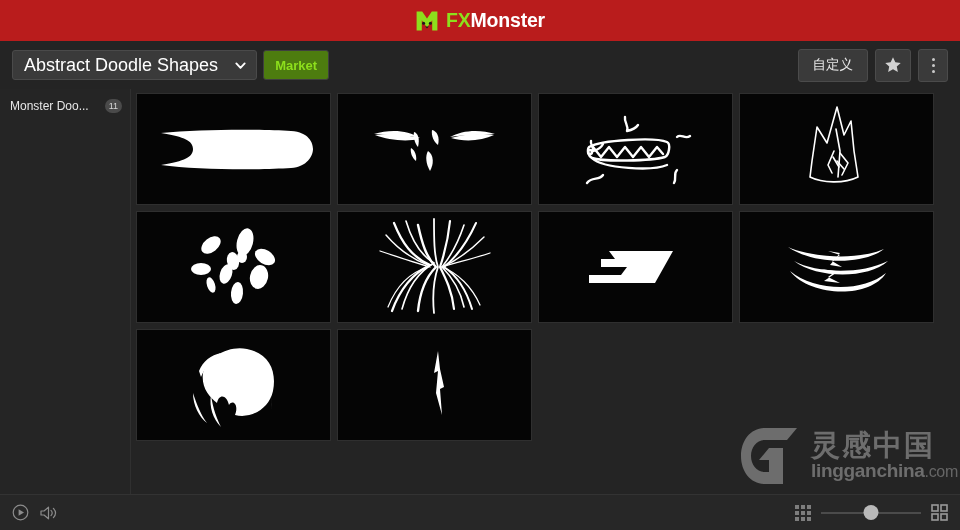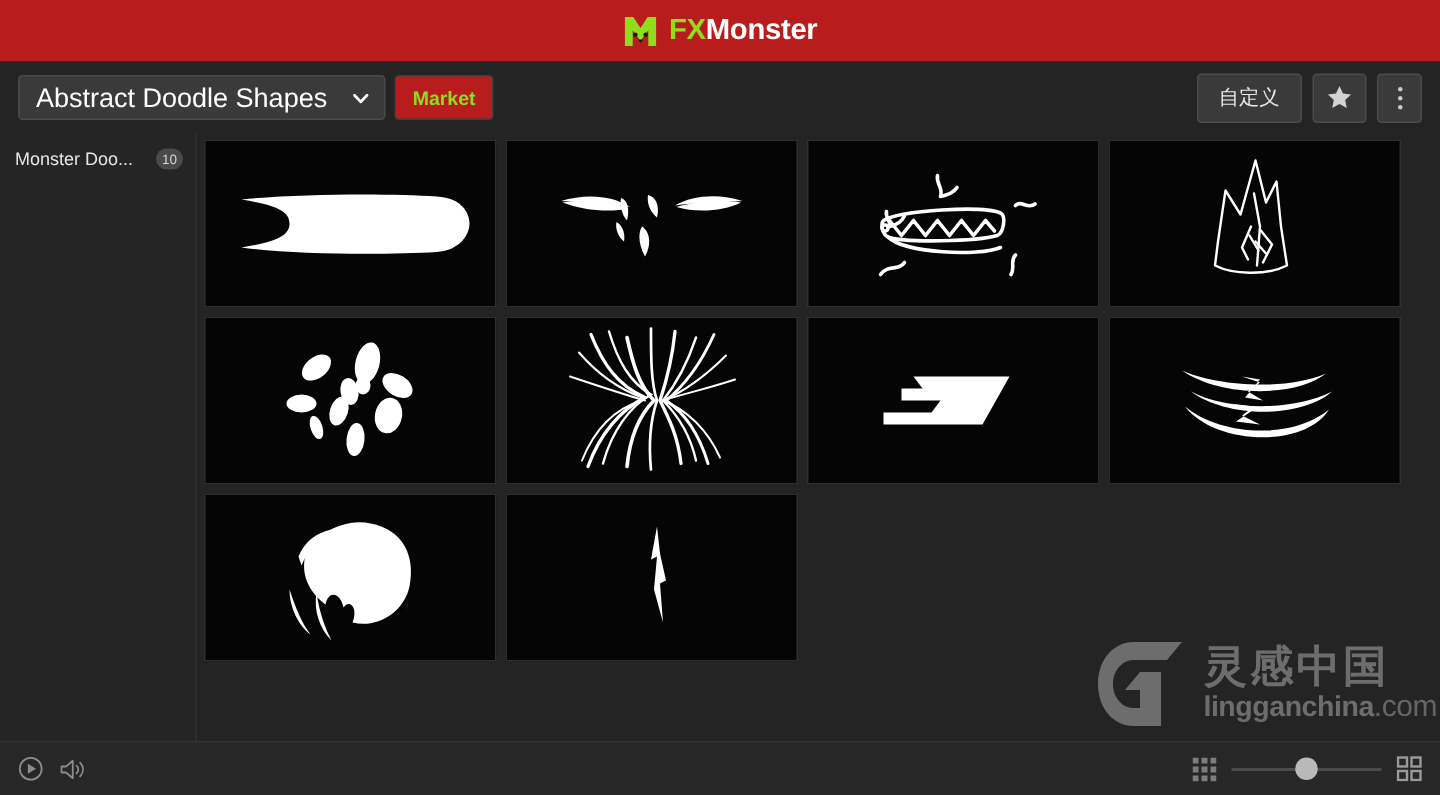--- a/index.html
+++ b/index.html
@@ -52,21 +52,21 @@
     cursor: pointer;
   }
   .preset-label {
     color: #ffffff; font-size: 18px; font-weight: normal;
     white-space: nowrap;
   }
   .chev { width: 13px; height: 13px; display: block; }
 
   .market-tab {
     height: 30px;
-    background: #b91c1c;
+    background: #4d7c0f;
     border: 1px solid #3f3f3f;
     border-radius: 3px;
     display: flex; align-items: center; padding: 0 11px;
     cursor: pointer;
   }
   .market-tab span {
     color: #8ddf1c; font-size: 13px; font-weight: bold;
   }
 
   .btn {
@@ -154,21 +154,21 @@
   .wm-txt { display: flex; flex-direction: column; align-items: flex-start; }
   .wm-cn {
     font-family: "DejaVu Sans", sans-serif;
     font-size: 29px; font-weight: bold; color: #9a9a9a;
     letter-spacing: 2px; line-height: 1.06;
   }
   .wm-en {
     font-size: 19px; font-weight: bold; color: #9a9a9a;
     letter-spacing: -0.3px; line-height: 1.1;
   }
-  .wm-en .dotcom { font-weight: normal; font-size: 20px; color: #8e8e8e; }
+  .wm-en .dotcom { font-weight: normal; font-size: 16px; color: #8e8e8e; }
 
   
   .bottombar {
     height: 36px; flex: 0 0 36px;
     background: #272727;
     border-top: 1px solid #333;
     display: flex; align-items: center;
     padding: 0 12px;
   }
   .bb-left { display: flex; align-items: center; gap: 10px; }
@@ -246,21 +246,21 @@
           </span>
       </div>
     </div>
   </div>
 
   <div class="body">
 
     <div class="sidebar">
       <div class="side-item">
         <span class="side-item-label">Monster Doo...</span>
-        <span class="side-badge">10</span>
+        <span class="side-badge">11</span>
       </div>
     </div>
 
     <div class="grid-wrap">
       <div class="grid">
 
         <div class="cell">
           <svg width="185" height="100" viewBox="0 0 185 100">
             <path d="M20 34 C60 30 120 30 150 32 C168 33 172 44 172 50 C172 57 166 68 150 69 C118 71 56 71 20 66 C44 62 52 58 52 50 C52 42 44 38 20 34 Z" fill="#ffffff"></path>
           </svg>

